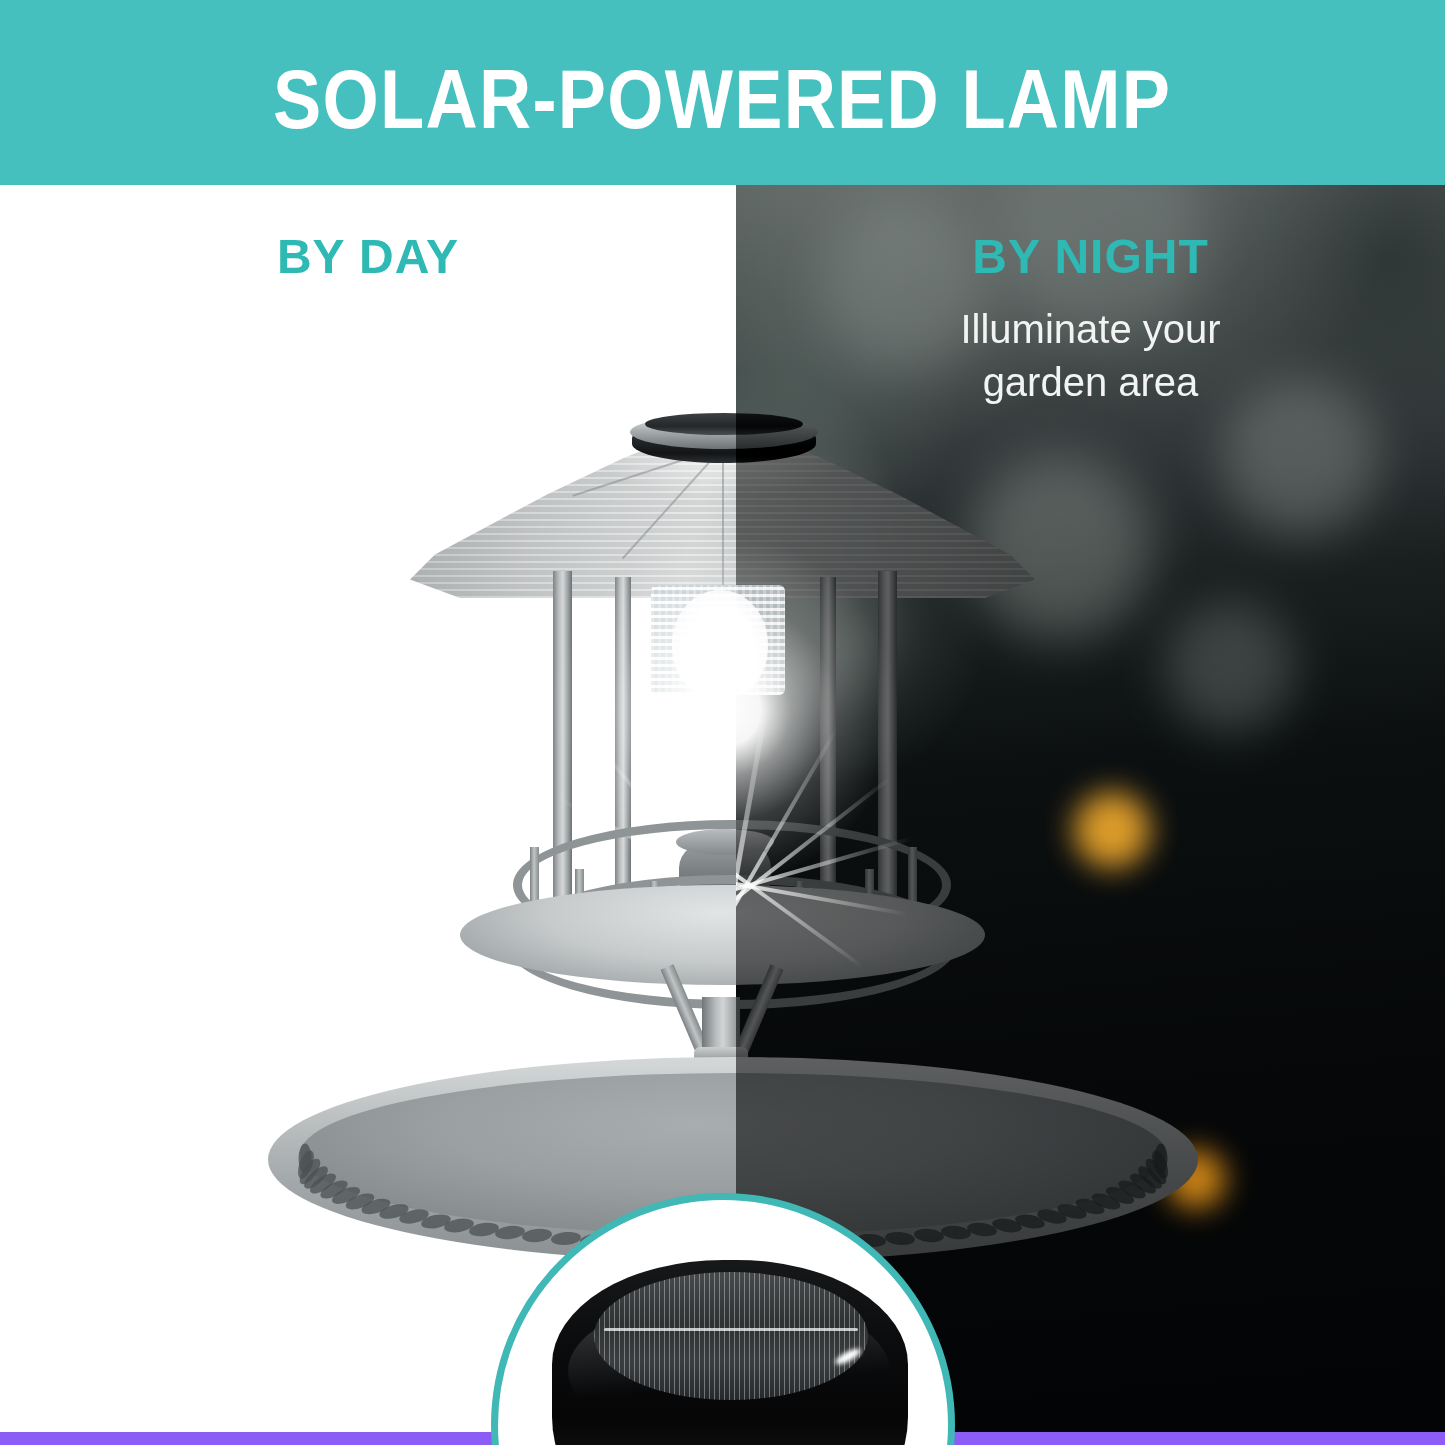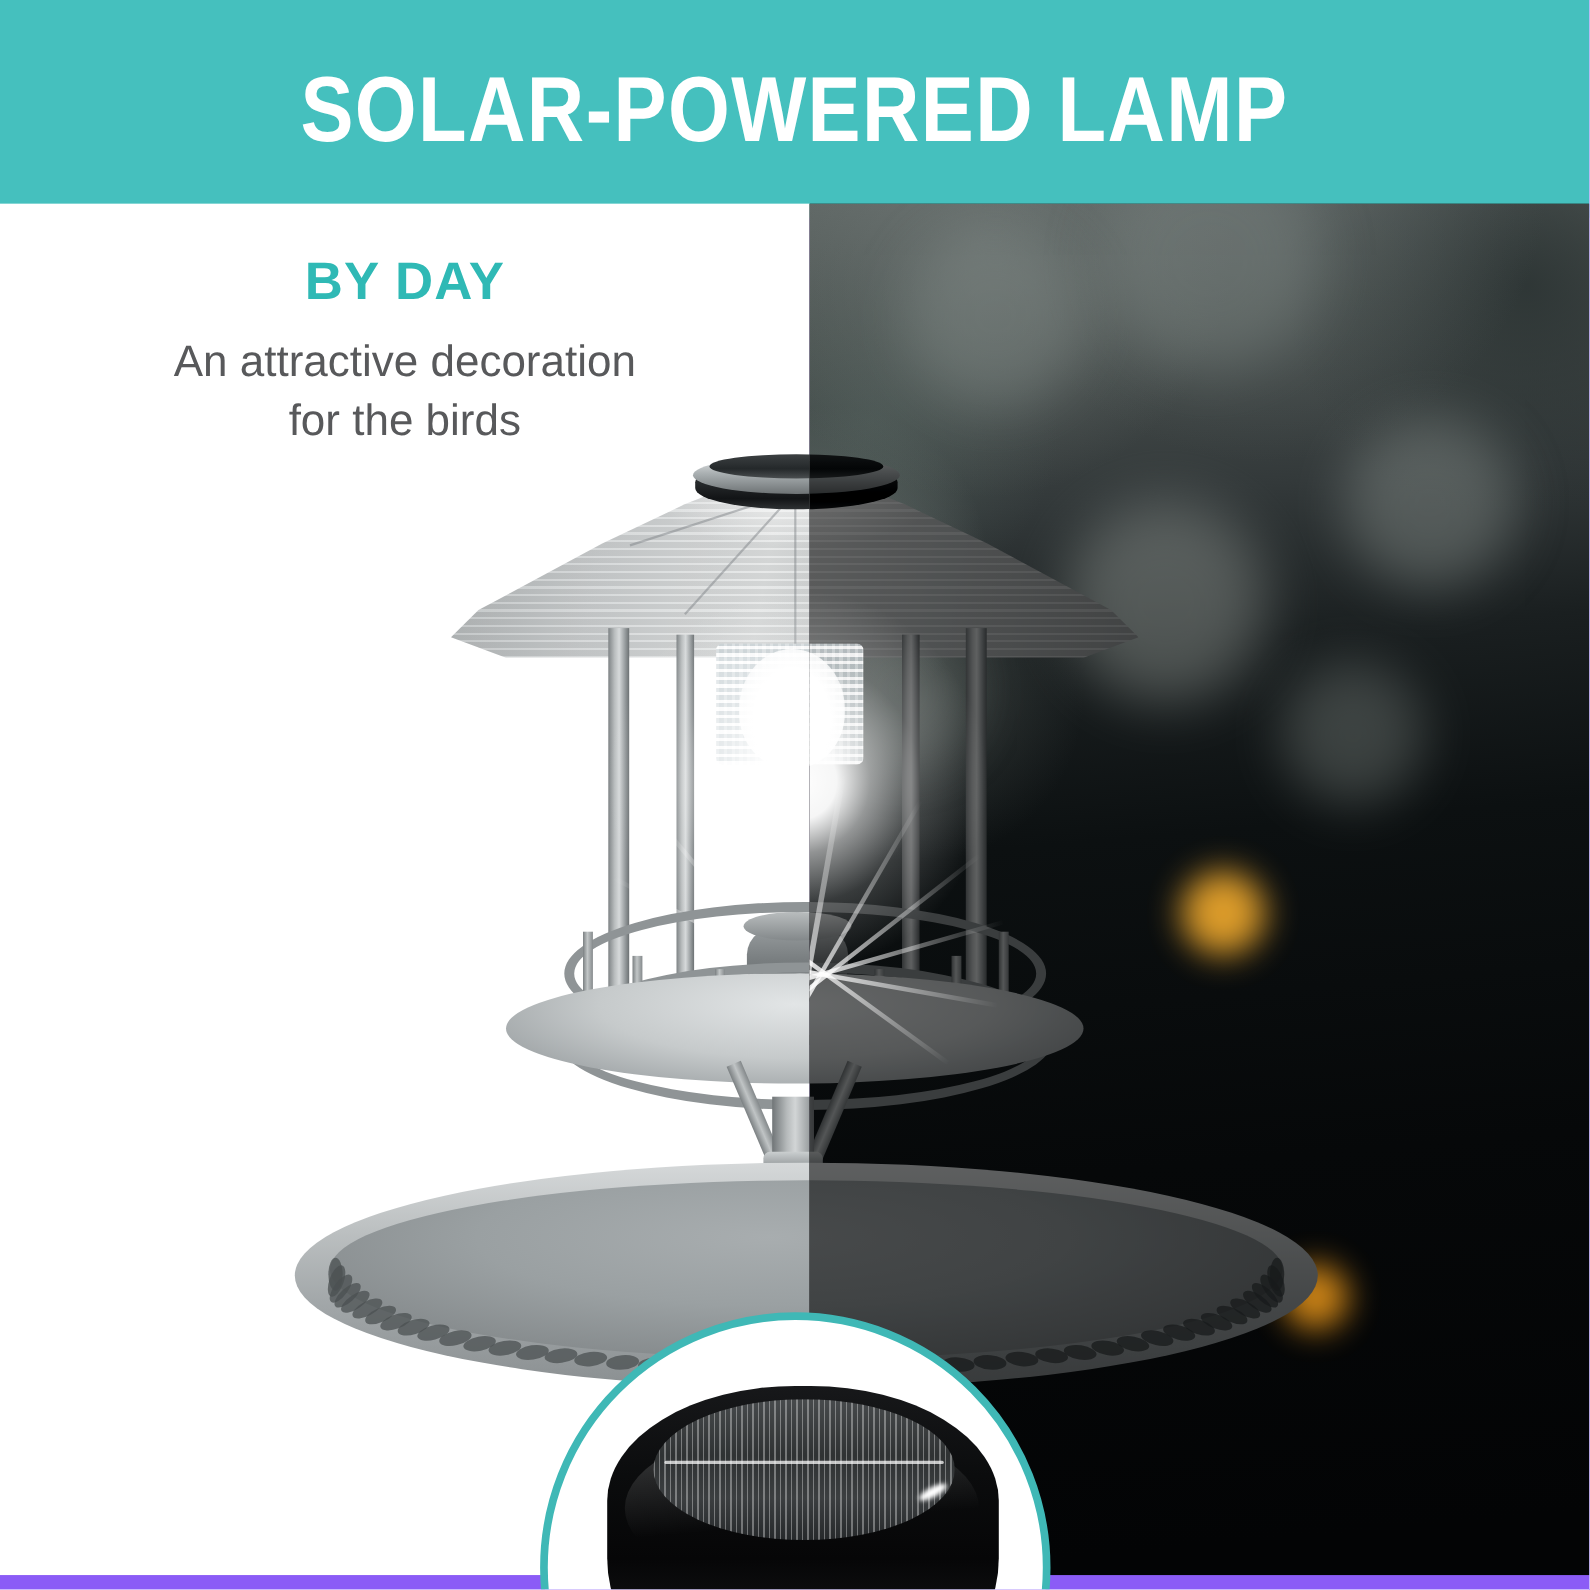--- a/index.html
+++ b/index.html
@@ -461,22 +461,20 @@
             <div class="notch" style="left: 609.825px; top: 1051.29px; transform: rotate(176.952deg); opacity: 0.75;"></div>
             <div class="notch" style="left: 640.318px; top: 1052.67px; transform: rotate(177.845deg); opacity: 0.75;"></div>
             <div class="notch" style="left: 671.224px; top: 1053.6px; transform: rotate(178.716deg); opacity: 0.75;"></div>
             <div class="notch" style="left: 702.38px; top: 1054.06px; transform: rotate(179.573deg); opacity: 0.75;"></div>
             <div class="notch" style="left: 733.62px; top: 1054.06px; transform: rotate(-179.573deg); opacity: 0.75;"></div>
           </div>
       </div>
 
       <div class="col-block" id="day-text-block">
         <div class="col-heading">BY DAY</div>
-        <div class="col-sub" id="day-sub">An attractive decoration
-for the birds</div>
       </div>
     </div>
 
     <div class="pane" id="pane-night">
       <div class="night-bg"></div>
       <div id="bokeh-group">
           <div class="bokeh" style="left: 332px; top: 601px; width: 88px; height: 88px; background: radial-gradient(circle, rgb(232, 164, 44) 0%, rgb(232, 164, 44) 45%, rgba(0, 0, 0, 0) 78%); opacity: 0.95;"></div>
           <div class="bokeh" style="left: 426px; top: 960px; width: 68px; height: 68px; background: radial-gradient(circle, rgb(217, 140, 24) 0%, rgb(217, 140, 24) 45%, rgba(0, 0, 0, 0) 78%); opacity: 0.95;"></div>
           <div class="bokeh bokeh-pale" style="left: 74px; top: 7px; width: 190px; height: 190px; background: radial-gradient(circle, rgb(131, 140, 137) 0%, rgb(131, 140, 137) 45%, rgba(0, 0, 0, 0) 78%); opacity: 0.42;"></div>
           <div class="bokeh bokeh-pale" style="left: 249px; top: -63px; width: 230px; height: 230px; background: radial-gradient(circle, rgb(126, 135, 132) 0%, rgb(126, 135, 132) 45%, rgba(0, 0, 0, 0) 78%); opacity: 0.42;"></div>
@@ -549,20 +547,23 @@
         <div class="ray" style="width:5px; height:240px; transform:rotate(10deg);"></div>
         <div class="ray" style="width:4px; height:225px; transform:rotate(30deg);"></div>
         <div class="ray" style="width:4px; height:210px; transform:rotate(52deg);"></div>
         <div class="ray" style="width:4px; height:195px; transform:rotate(74deg);"></div>
         <div class="ray" style="width:4px; height:185px; transform:rotate(100deg);"></div>
         <div class="ray" style="width:4px; height:170px; transform:rotate(126deg);"></div>
 
       </div>
 
       <div class="col-block" id="night-text-block">
+        <div class="col-heading">BY NIGHT</div>
+        <div class="col-sub" id="night-sub">Illuminate your
+garden area</div>
       </div>
     </div>
   </div>
 
   <div id="callout">
     <div class="puck-shadow"></div>
     <div class="puck-body"></div>
     <div class="puck-rim-gloss"></div>
     <div class="puck-panel"></div>
     <div class="puck-panel-busbar"></div>

